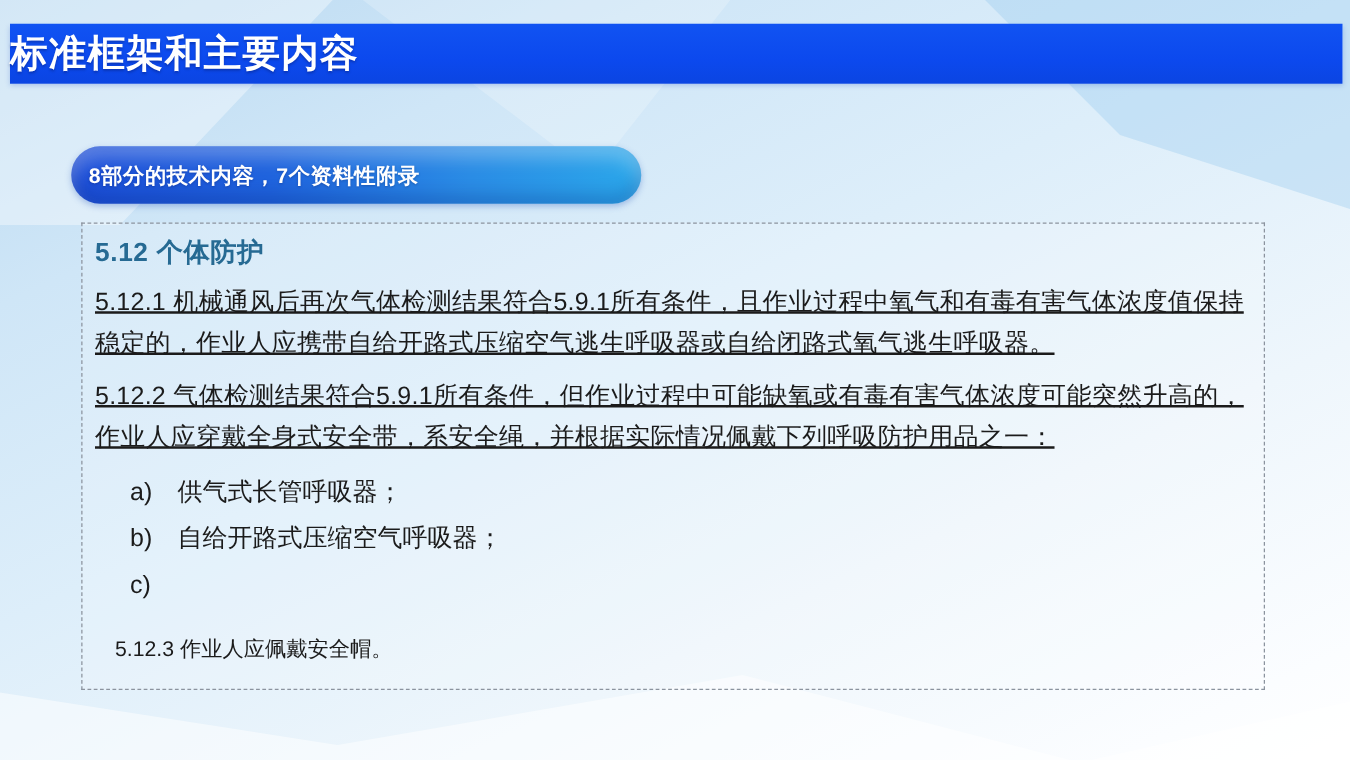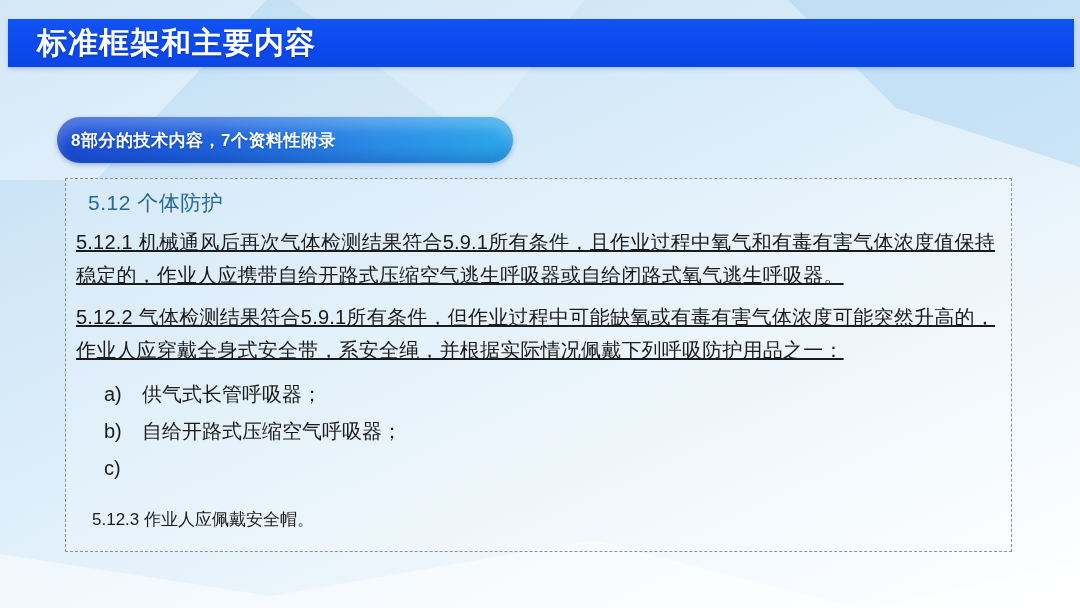--- a/index.html
+++ b/index.html
@@ -50,21 +50,20 @@
     display: flex;
     align-items: center;
     box-shadow: 0 2px 4px rgba(30,80,200,0.25);
   }
   .title-bar .title {
     color: #ffffff;
     font-size: 30px;
     font-weight: 700;
     letter-spacing: 1px;
     text-shadow: 0 1px 2px rgba(0,0,40,0.25);
-    margin-left: 29px;
   }
 
   .badge-pill {
     position: absolute;
     left: 57px;
     top: 117px;
     height: 46px;
     width: 456px;
     border-radius: 23px;
     background: linear-gradient(90deg, #1c4ed8 0%, #1f63dd 35%, #2a8ce5 70%, #2ba7ea 100%);
@@ -89,23 +88,23 @@
     width: 947px;
     height: 374px;
     border: 1px dashed #8b939e;
     background: rgba(255,255,255,0.18);
     box-sizing: border-box;
     padding: 11px 16px 10px 10px;
   }
   .section-heading {
     color: #266a93;
     font-size: 21px;
-    font-weight: 400;
+    font-weight: 700;
     line-height: 26px;
-    margin: 0 0 10px 12px;
+    margin: 0 0 10px 0;
     letter-spacing: 0.5px;
   }
   .para {
     color: #1b1b1b;
     font-size: 20px;
     line-height: 33px;
     margin: 0 0 9px 0;
     text-align: justify;
     letter-spacing: 0.2px;
     text-decoration: underline;

